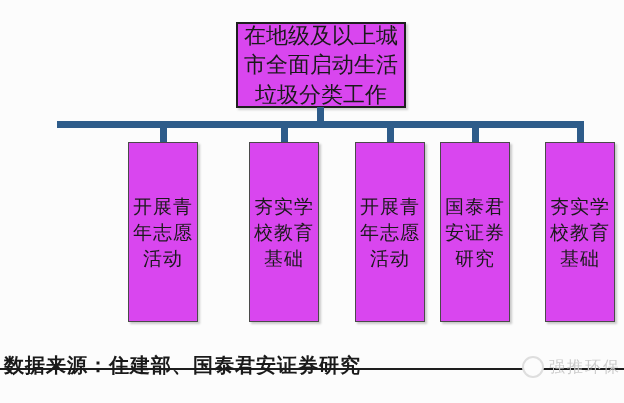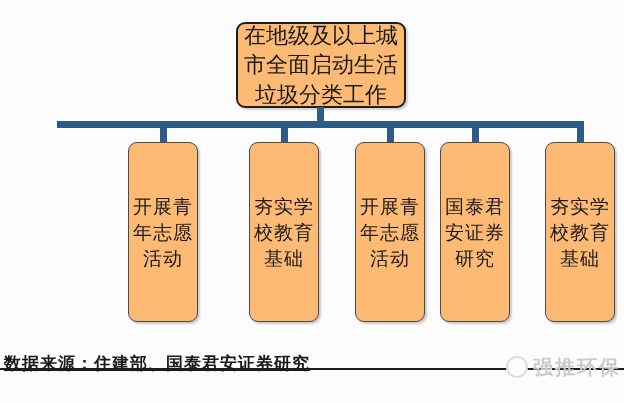--- a/index.html
+++ b/index.html
@@ -1,55 +1,55 @@
 <!DOCTYPE html>
 <html style="--connector: #2e5c8a; --border: #1f1f1f; --text: #1a1a1a; --watermark: #cbcbcb;"><head>
 <meta charset="utf-8">
 <style>
   html,body{margin:0;padding:0;background:#fff;}
   .canvas{
     position:relative;width:624px;height:403px;background:#fcfcfc;overflow:hidden;
     font-family:"DejaVu Serif", serif;color:var(--text,#1a1a1a);
   }
   .box{
-    background:#fdba74;display:flex;align-items:center;justify-content:center;
-    text-align:center;box-sizing:border-box;border-radius:9px;
+    background:#d946ef;display:flex;align-items:center;justify-content:center;
+    text-align:center;box-sizing:border-box;
   }
   .box-text{display:block;width:100%;word-break:break-all;}
   .root-box{
     position:absolute;left:236px;top:22px;width:170px;height:86px;
     border:2px solid var(--border,#1f1f1f);
     box-shadow:2px 2px 2px rgba(110,110,110,0.30);
     font-size:22px;line-height:1.32;font-weight:500;
   }
   .stub{background:var(--connector,#2e5c8a);}
   .top-stub{position:absolute;left:317px;top:107px;width:7px;height:15px;}
   .hbar{position:absolute;left:57px;top:121px;width:527px;height:7px;background:var(--connector,#2e5c8a);}
   .branch{position:absolute;top:128px;width:70px;}
   .branch .stub{width:7px;height:14px;margin:0 auto;}
   .child-box{
     width:70px;height:180px;border:1px solid #4a4a4a;
     box-shadow:2px 2px 2px rgba(110,110,110,0.35);
     font-size:19px;line-height:1.38;letter-spacing:1px;
   }
   .sep-line{position:absolute;left:0;top:368px;width:624px;height:1.5px;background:#1e1e1e;}
   .source{
-    position:absolute;left:4px;top:352px;font-size:17px;font-weight:bold;
-    letter-spacing:1px;color:var(--text,#1a1a1a);text-decoration:underline;
+    position:absolute;left:4px;top:352px;font-size:20px;font-weight:bold;
+    letter-spacing:1px;color:var(--text,#1a1a1a);
   }
   .watermark{
     position:absolute;right:3px;top:353px;height:28px;display:flex;align-items:center;
     color:var(--watermark,#cbcbcb);
   }
   .wm-logo{
     width:22px;height:22px;border:2px solid #dedede;border-radius:50%;
     margin-right:5px;background:#fcfcfc;box-sizing:border-box;
   }
   .wm-text{
-    font-size:20px;font-weight:bold;letter-spacing:2px;color:var(--watermark,#cbcbcb);
+    font-size:16px;font-weight:normal;letter-spacing:2px;color:var(--watermark,#cbcbcb);
     font-family:"DejaVu Sans", sans-serif;
   }
 </style>
 </head>
 <body>
 
 <div class="canvas">
 
   <div class="box root-box">
     <span class="box-text">在地级及以上城市全面启动生活垃圾分类工作</span>

